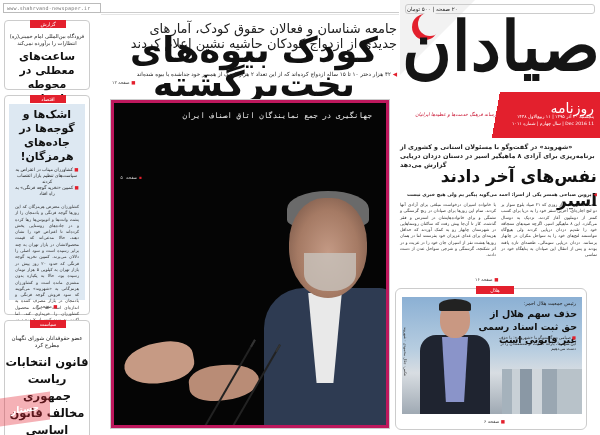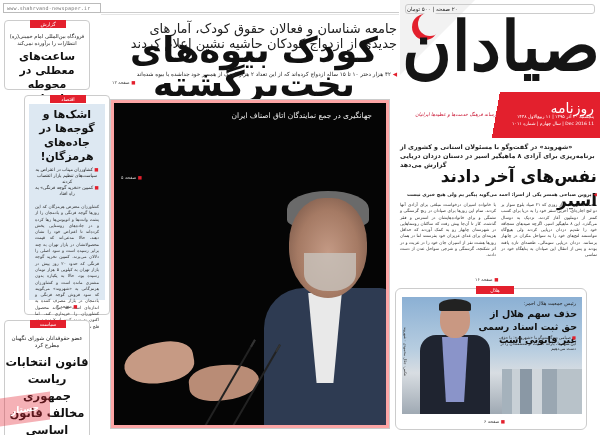--- a/index.html
+++ b/index.html
@@ -8,39 +8,39 @@
 
   
   .url-bar { position: absolute; left: 3px; top: 3px; width: 98px; height: 10px; border: 1px solid #bbb; font-size: 5px; color: #777; line-height: 8px; padding-left: 3px; letter-spacing: 0.2px; font-family: "DejaVu Sans Mono", monospace; }
   .box { position: absolute; left: 4px; width: 86px; border: 1px solid #ccc; border-radius: 4px; background: #fff; }
   .box .tag { position: absolute; top: -1px; left: 25px; width: 36px; height: 8px; background: #e3202d; color: #fff; font-size: 5px; text-align: center; line-height: 8px; direction: rtl; }
   .box .kicker { font-size: 5.2px; text-align: center; direction: rtl; line-height: 7px; color: #222; padding: 0 4px; }
   .box .big { font-size: 11px; font-weight: bold; text-align: center; direction: rtl; line-height: 14px; color: #111; }
   .box .pageref { font-size: 4.5px; text-align: center; color: #444; direction: rtl; }
   .pageref .dot { color: #e3202d; }
   .box1 { top: 20px; height: 70px; }
-  .box2 { top: 95px; height: 220px; margin-left: 20px; }
+  .box2 { top: 95px; height: 220px; }
   .box2 .inner { margin: 8px 4px 0 4px; background: #dde8f2; height: 196px; padding-top: 4px; }
   .box2 .bullets { font-size: 4.5px; direction: rtl; line-height: 6px; padding: 3px 5px; color: #222; text-align: center; }
   .box2 .bullets .b { color: #e3202d; }
   .box2 .body { font-size: 4.3px; direction: rtl; text-align: justify; line-height: 6.3px; padding: 4px 6px; color: #333; }
   .box3 { top: 320px; height: 138px; }
   .stamp { position: absolute; left: 0; top: 395px; width: 50px; height: 28px; background: rgba(227,32,45,0.35); transform: skewY(-8deg); color: #fff; font-size: 9px; font-weight: bold; text-align: center; line-height: 28px; direction: rtl; }
 
   
   .topline { position: absolute; left: 101px; top: 12px; width: 298px; height: 1px; background: #ccc; }
   .topline2 { position: absolute; left: 101px; top: 14px; width: 298px; height: 1px; background: #e5e5e5; }
   .lead-kicker { position: absolute; left: 112px; top: 21px; width: 285px; font-size: 13px; direction: rtl; text-align: right; color: #222; }
   .lead-title { position: absolute; left: 108px; top: 33px; width: 292px; font-size: 35px; font-weight: bold; direction: rtl; text-align: center; color: #111; letter-spacing: -0.5px; line-height: 34px; }
   .lead-sub { position: absolute; left: 112px; top: 71px; width: 285px; font-size: 5.6px; direction: rtl; text-align: right; color: #222; }
   .lead-sub .b { color: #e3202d; }
   .lead-ref { position: absolute; left: 112px; top: 80px; font-size: 4.5px; color: #444; direction: rtl; }
 
   
-  .photo-frame { position: absolute; left: 110px; top: 99px; width: 280px; height: 330px; border: 1px solid #ccc; background: #fca5a5; padding: 3px; }
+  .photo-frame { position: absolute; left: 110px; top: 99px; width: 280px; height: 330px; border: 1px solid #ccc; background: #be185d; padding: 3px; font-family: Liberation Mono, monospace; }
   .photo { position: relative; width: 100%; height: 322px; background: #050505; overflow: hidden; }
   .photo .pk { position: absolute; right: 14px; top: 8px; font-size: 7.5px; color: #eee; direction: rtl; }
   .photo .ph { position: absolute; right: 12px; top: 22px; width: 250px; font-size: 17px; font-weight: bold; color: #fff; direction: rtl; text-align: right; line-height: 25px; }
   .photo .pref { position: absolute; right: 244px; top: 72px; font-size: 4.5px; color: #ccc; direction: rtl; }
   .photo .pref .dot { color: #e3202d; }
   .man-head { position: absolute; left: 175px; top: 95px; width: 78px; height: 100px; border-radius: 45% 45% 50% 50%; background: radial-gradient(ellipse at 50% 55%, #c49a85 0%, #a57a64 55%, #6b4d40 100%); }
   .man-hair { position: absolute; left: 173px; top: 88px; width: 82px; height: 36px; border-radius: 50% 50% 20% 20%; background: #6a6a6a; }
   .man-beard { position: absolute; left: 190px; top: 150px; width: 52px; height: 38px; border-radius: 0 0 45% 45%; background: #c8c3bd; opacity: 0.8; }
   .man-suit { position: absolute; left: 150px; top: 185px; width: 135px; height: 145px; background: #2e3b52; border-radius: 40px 20px 0 0; }
   .man-shirt { position: absolute; left: 190px; top: 190px; width: 42px; height: 90px; background: #e9e9e9; clip-path: polygon(10% 0, 90% 0, 70% 100%, 30% 100%); }

